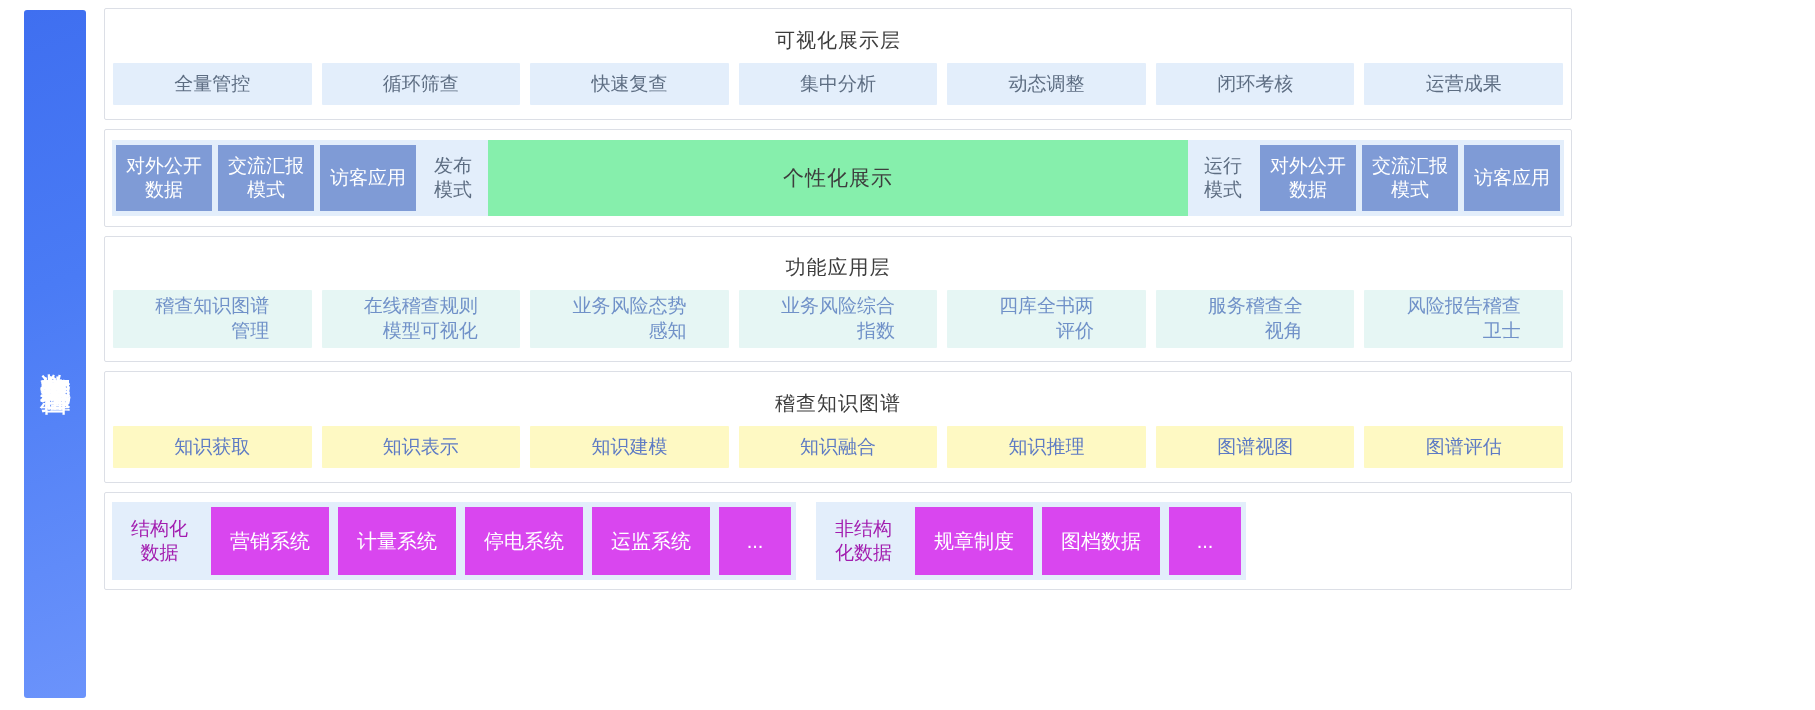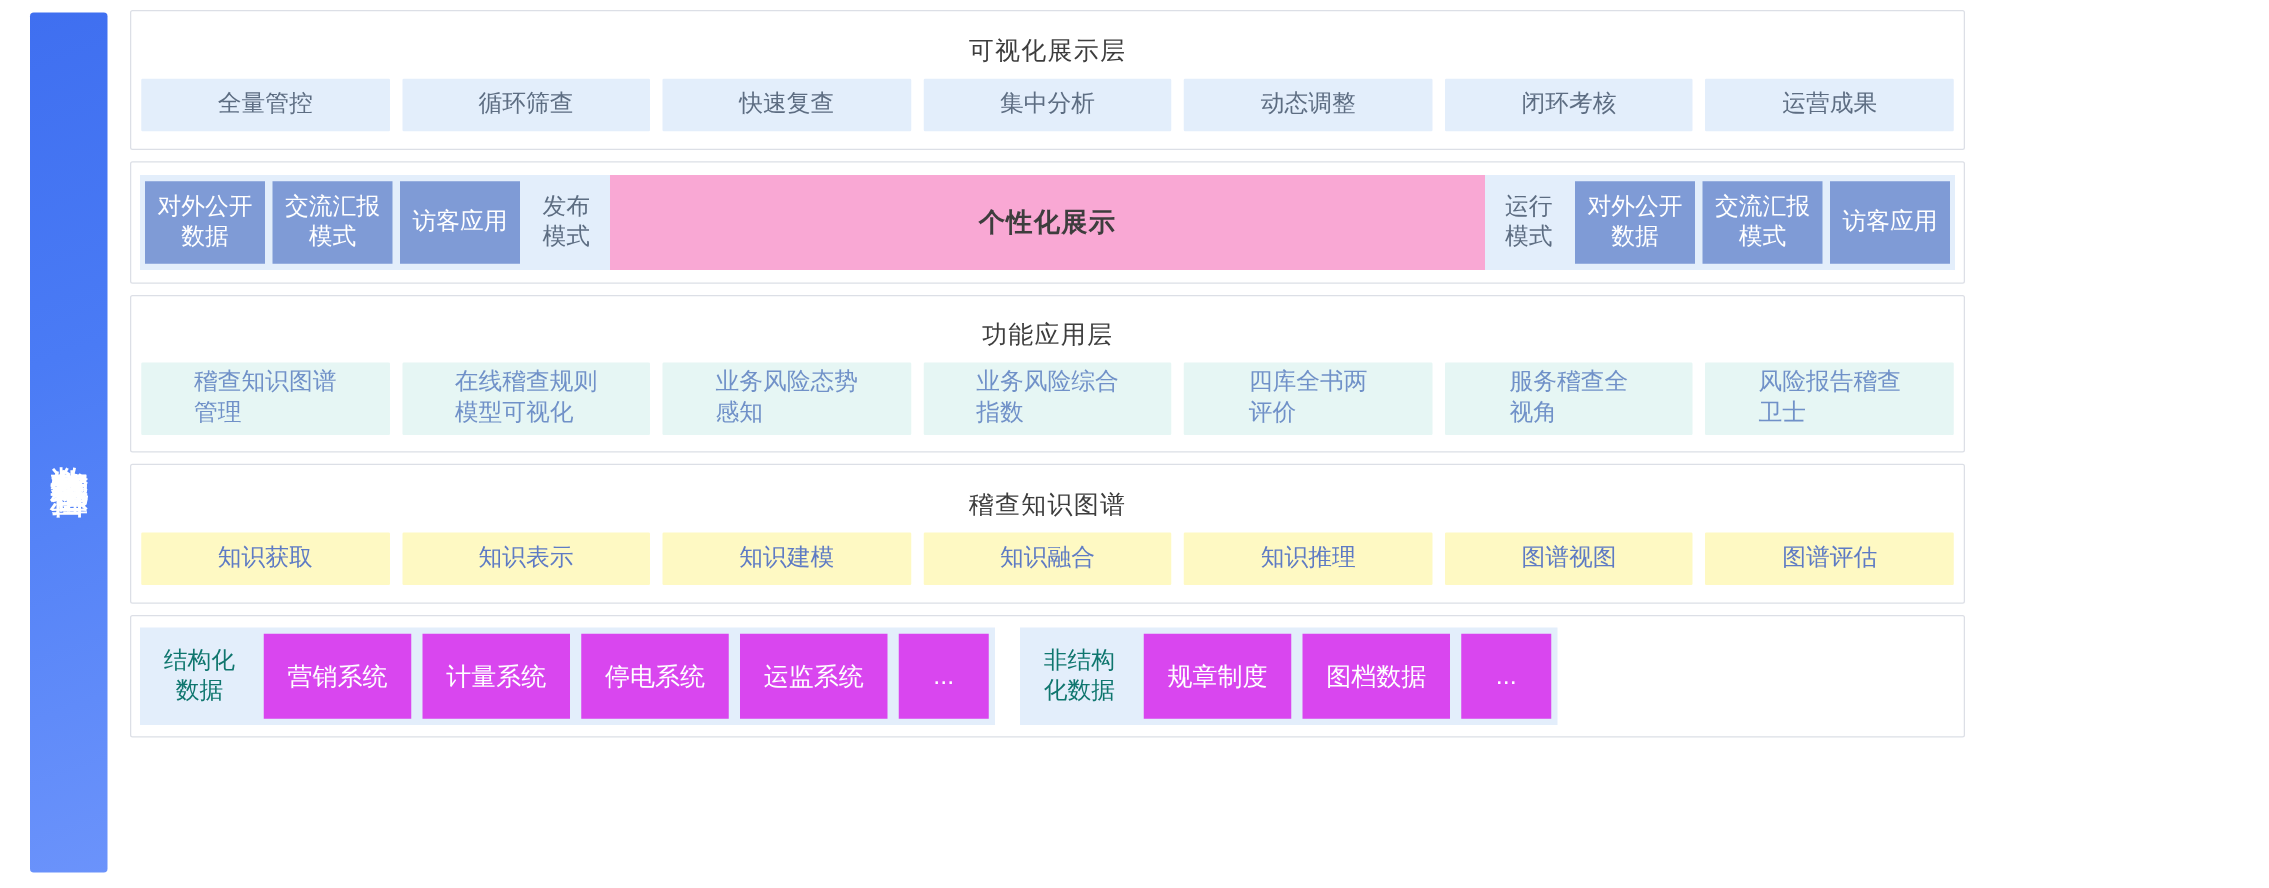--- a/index.html
+++ b/index.html
@@ -73,21 +73,21 @@
   .layer-items {
     display: flex;
     gap: 10px;
   }
   .chip {
     flex: 1 1 0;
     min-width: 0;
     display: flex;
     align-items: center;
     justify-content: center;
-    text-align: left;
+    text-align: right;
     font-size: 19px;
     line-height: 1.3;
     box-sizing: border-box;
     padding: 6px 4px;
     border-radius: 1px;
     white-space: pre-line;
   }
 
   
   .layer-vis { height: 112px; }
@@ -143,25 +143,24 @@
     height: 66px;
     box-sizing: border-box;
     padding: 0 12px;
     white-space: pre-line;
   }
   .modes-center {
     flex: 1 1 auto;
     display: flex;
     align-items: center;
     justify-content: center;
-    background: #f9a8d4;
+    background: #86efac;
     font-size: 21px;
     color: #3d3d3d;
     letter-spacing: 1px;
-    font-weight: bold;
   }
 
   
   .layer-func { height: 126px; }
   .layer-func .chip {
     background: #e6f6f4;
     color: #7091c8;
     height: 58px;
   }
 
@@ -190,21 +189,21 @@
     align-items: center;
     background: #e3eefb;
     box-sizing: border-box;
     padding: 0 5px;
     gap: 9px;
     height: 100%;
   }
   .data-group.structured { flex: 0 0 auto; }
   .data-group.unstructured { flex: 0 0 auto; }
   .data-label {
-    color: #0f766e;
+    color: #a21caf;
     font-size: 19px;
     line-height: 1.25;
     text-align: center;
     padding: 0 14px;
     white-space: pre-line;
     display: flex;
     align-items: center;
     justify-content: center;
   }
   .data-box {

